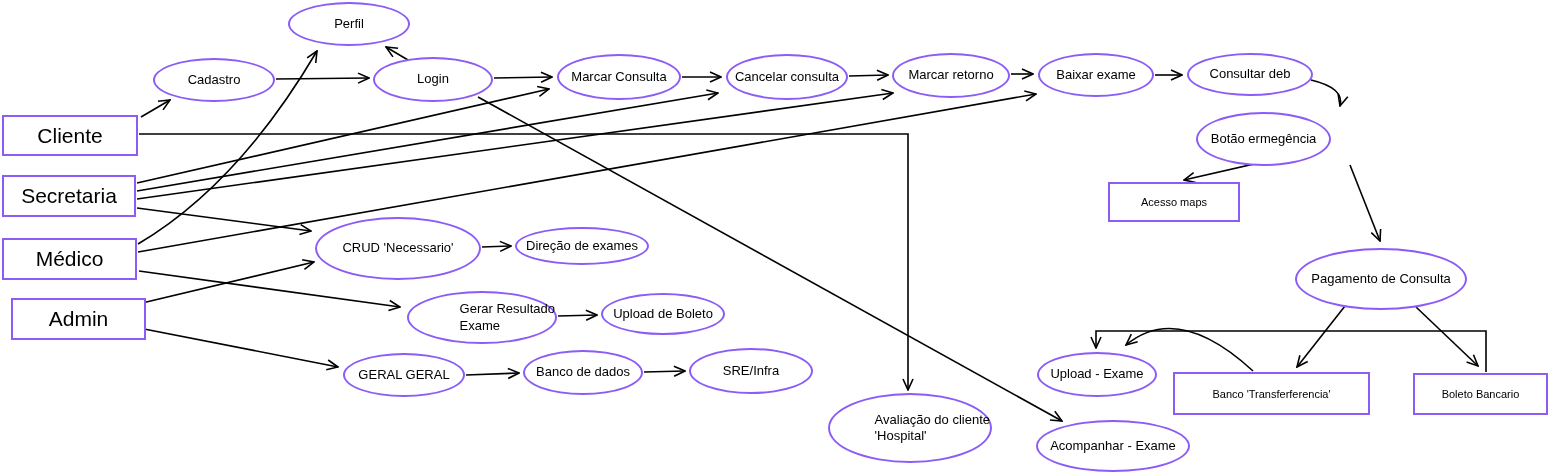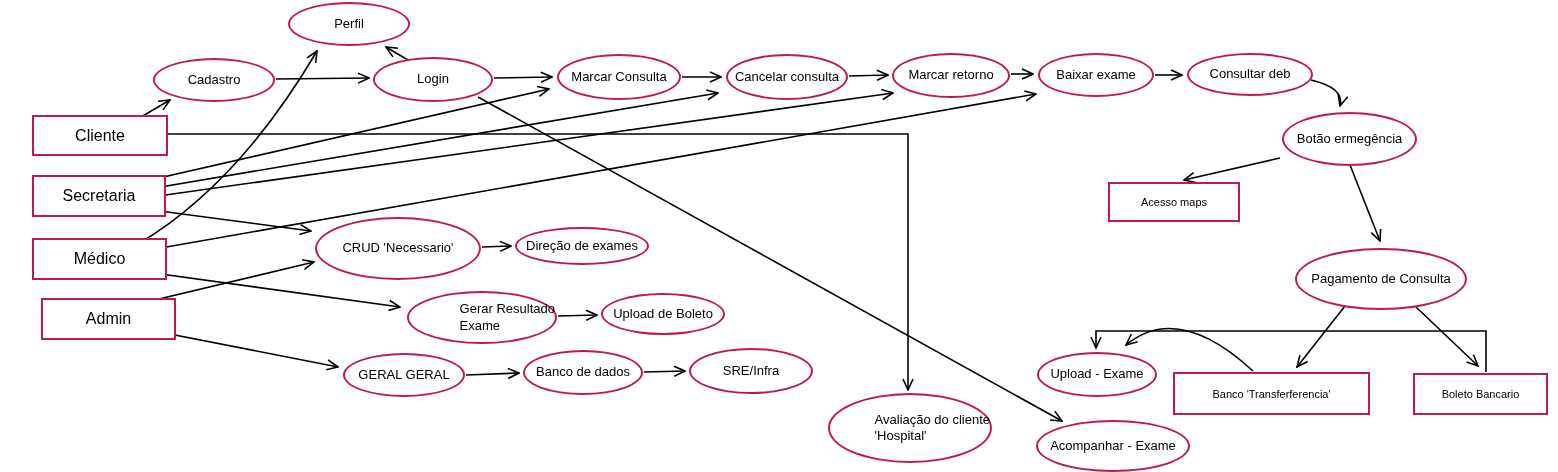--- a/index.html
+++ b/index.html
@@ -4,24 +4,24 @@
 <style>
   html,body{margin:0;padding:0;background:#ffffff;}
   .stage{
     position:relative;width:1558px;height:472px;background:#ffffff;
     font-family:"Liberation Sans", sans-serif;color:#000;overflow:hidden;
   }
   svg.edges{position:absolute;left:0;top:0;z-index:1;}
   .node{
     position:absolute;z-index:2;box-sizing:border-box;
     display:flex;align-items:center;justify-content:center;
-    background:#ffffff;border:2px solid #be185d;text-align:center;
+    background:#ffffff;border:2px solid #8b5cf6;text-align:center;
   }
   .ellipse{border-radius:50%;font-size:13px;line-height:1.25;}
-  .actor{font-size:16px;margin-left:30px;}
+  .actor{font-size:21px;}
   .system{font-size:11px;}
   .ml{white-space:pre-line;justify-content:flex-end;text-align:left;}
   .node span{display:block;width:100%;}
   .ml span{width:auto;}
 </style>
 </head>
 <body>
 
 <div class="stage">
 
@@ -95,21 +95,21 @@
     </div>
   <div class="node ellipse" style="left:892px;top:53px;width:118px;height:45px">
       <span>Marcar retorno</span>
     </div>
   <div class="node ellipse" style="left:1038px;top:53px;width:116px;height:44px">
       <span>Baixar exame</span>
     </div>
   <div class="node ellipse" style="left:1187px;top:53px;width:126px;height:43px">
       <span>Consultar deb</span>
     </div>
-  <div class="node ellipse" style="left:1282px;top:112px;width:135px;height:54px">
+  <div class="node ellipse" style="left:1196px;top:112px;width:135px;height:54px">
       <span>Botão ermegência</span>
     </div>
   <div class="node ellipse" style="left:1295px;top:248px;width:172px;height:62px">
       <span>Pagamento de Consulta</span>
     </div>
   <div class="node ellipse" style="left:315px;top:217px;width:166px;height:63px">
       <span>CRUD 'Necessario'</span>
     </div>
   <div class="node ellipse" style="left:515px;top:227px;width:134px;height:38px">
       <span>Direção de exames</span>

